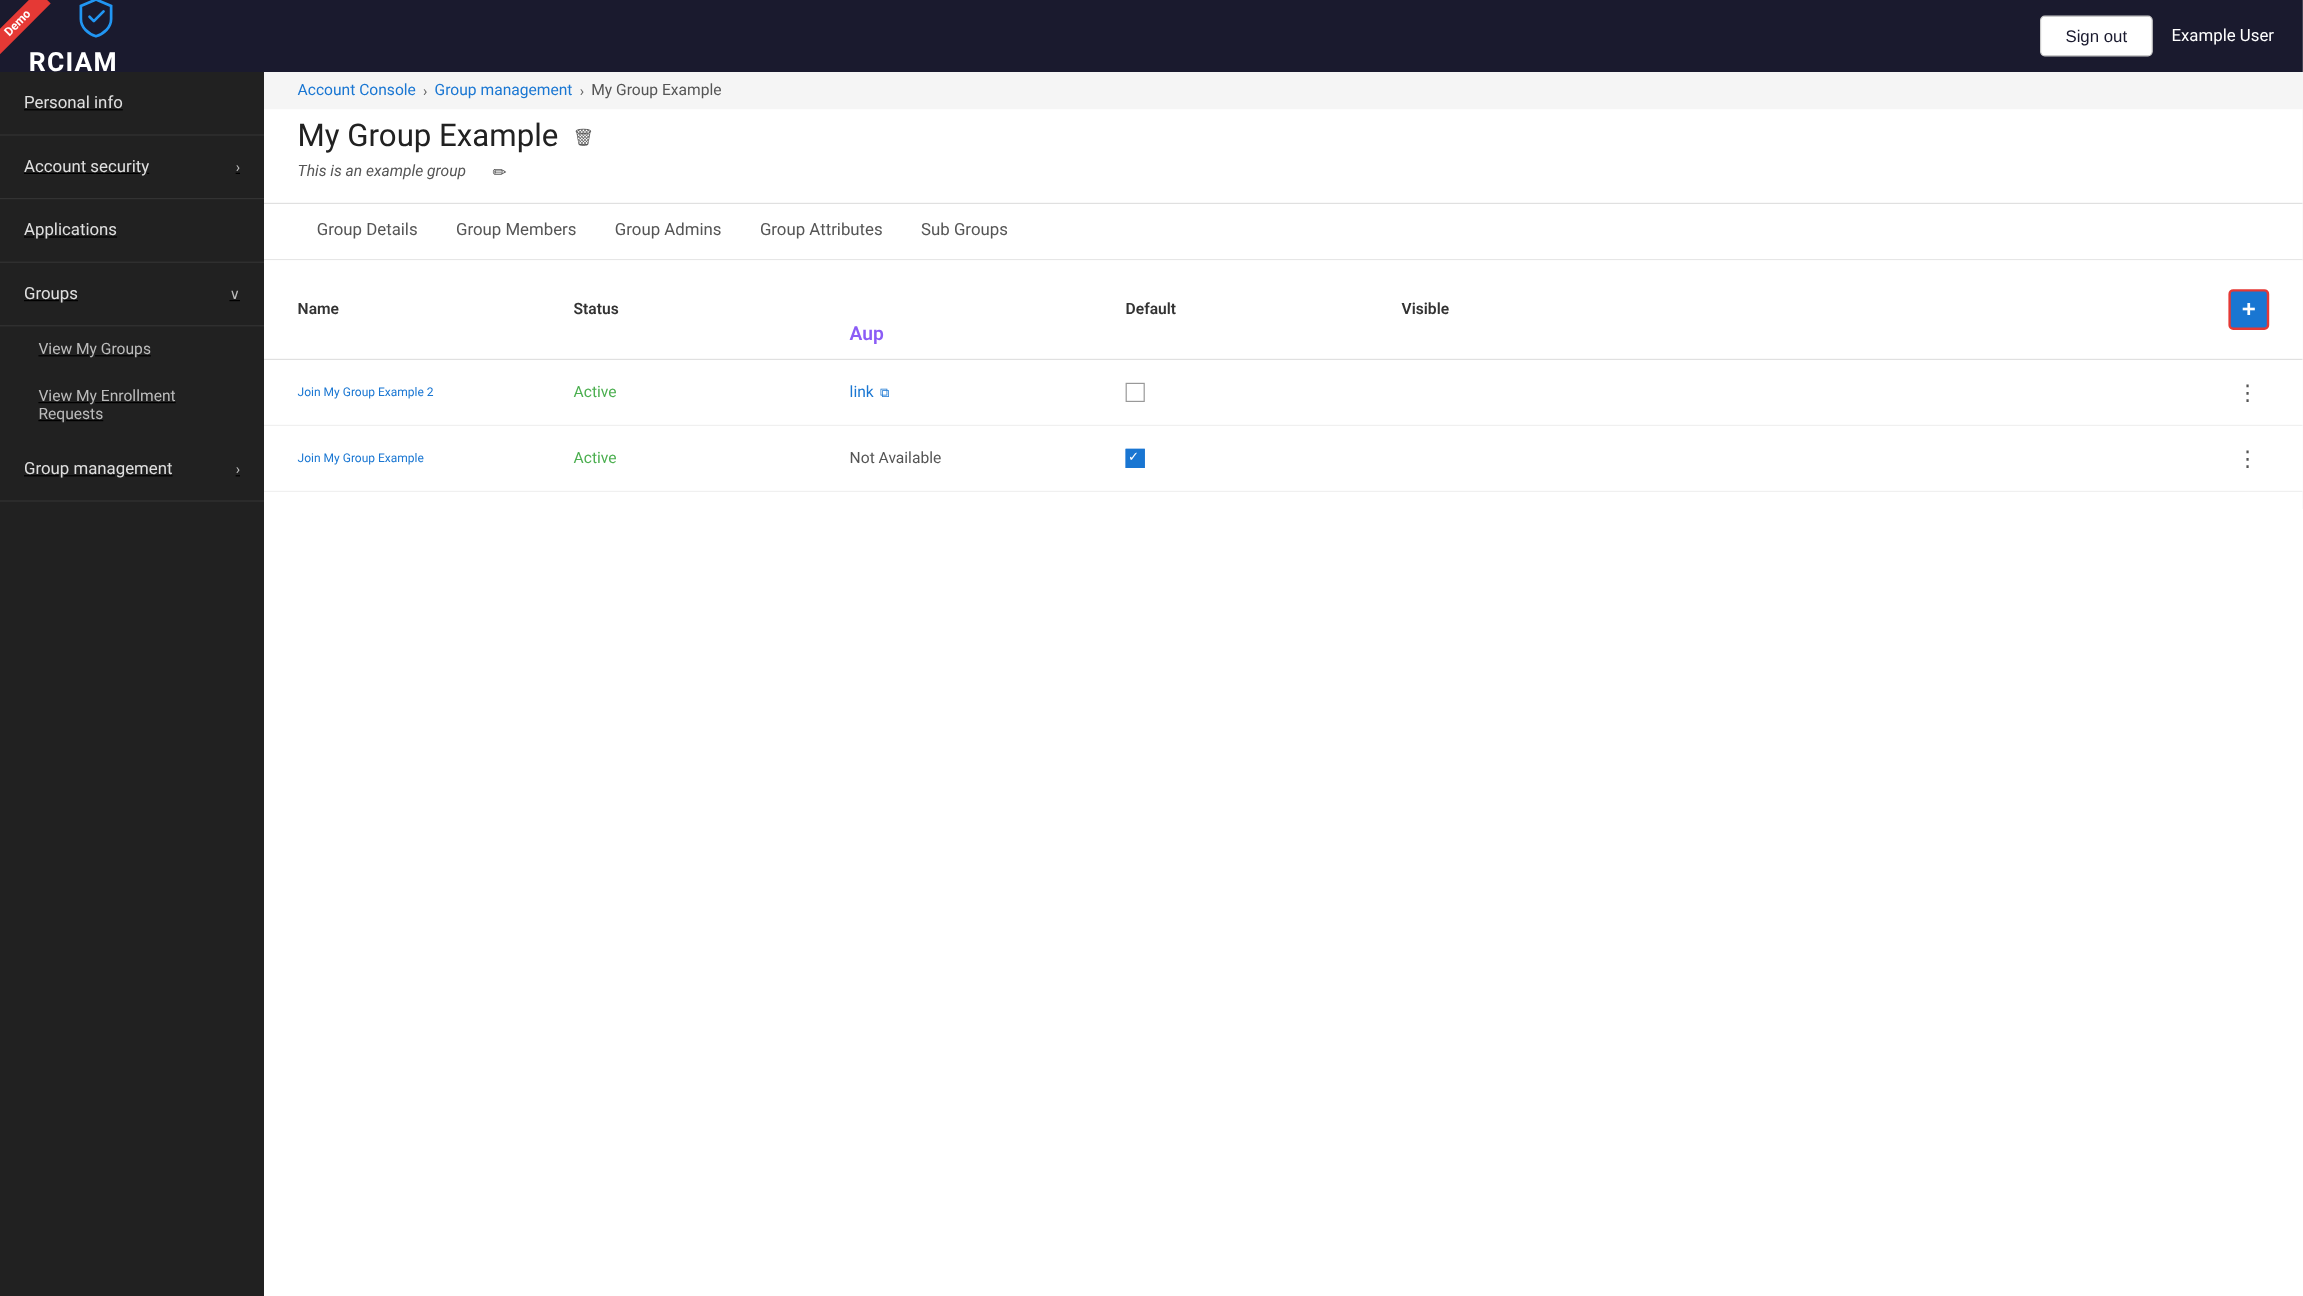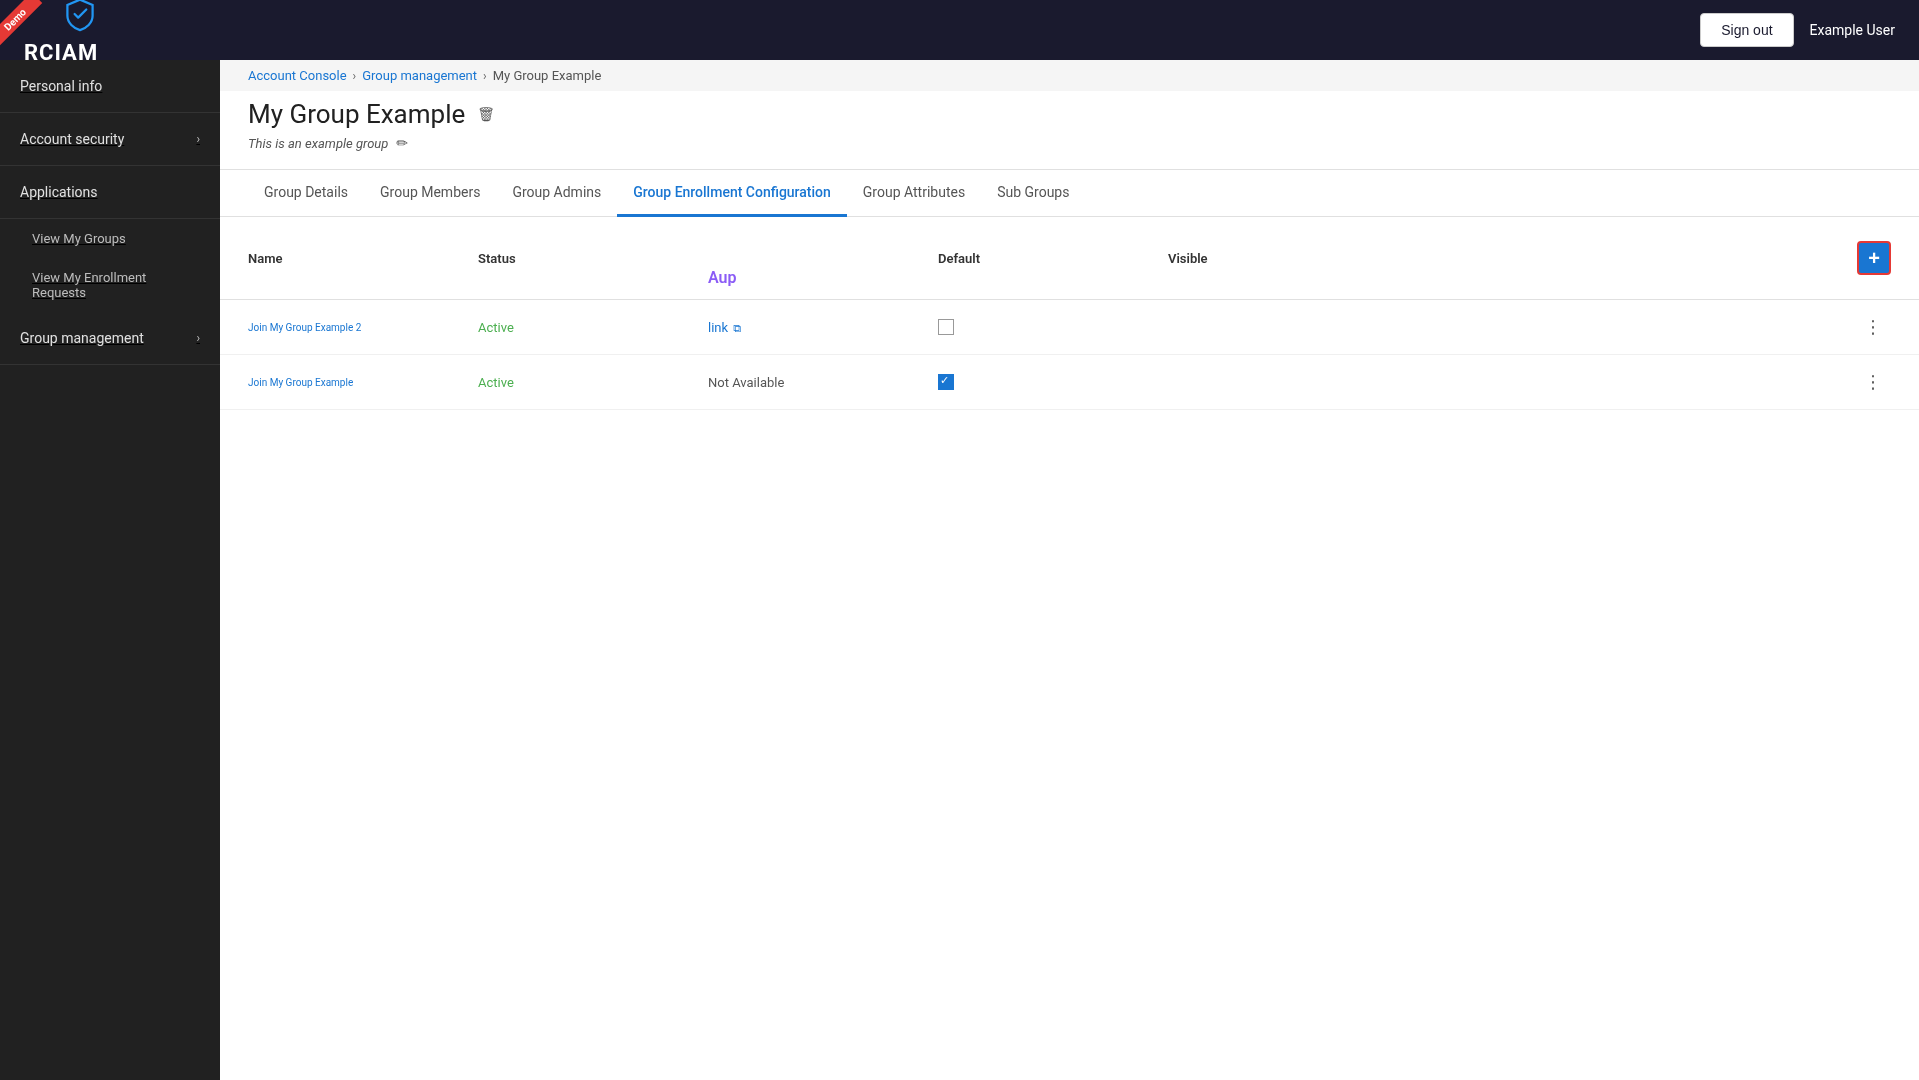--- a/index.html
+++ b/index.html
@@ -160,21 +160,21 @@
       font-size: 26px;
       font-weight: 400;
       color: #212121;
     }
     .page-subtitle {
       font-size: 13px;
       color: #555;
       font-style: italic;
       display: flex;
       align-items: center;
-      gap: 6px;
+      gap: 20px;
     }
     .icon-btn {
       background: none;
       border: none;
       cursor: pointer;
       color: #555;
       font-size: 14px;
       padding: 2px;
     }
 
@@ -319,20 +319,24 @@
     <div class="sidebar-item">
       <span>Personal info</span>
     </div>
     <div class="sidebar-item">
       <span>Account security</span>
       <span class="chevron">›</span>
     </div>
     <div class="sidebar-item">
       <span>Applications</span>
     </div>
+    <div class="sidebar-item">
+      <span>Groups</span>
+      <span class="chevron">∨</span>
+    </div>
     <div class="sidebar-sub-item">
       <span>View My Groups</span>
     </div>
     <div class="sidebar-sub-item">
       <span>View My Enrollment Requests</span>
     </div>
     <div class="sidebar-item">
       <span>Group management</span>
       <span class="chevron">›</span>
     </div>
@@ -361,23 +365,20 @@
 
     <div class="tabs">
       <div class="tab">
         <span>Group Details</span>
       </div>
       <div class="tab">
         <span>Group Members</span>
       </div>
       <div class="tab">
         <span>Group Admins</span>
-      </div>
-      <div class="tab active">
-        <span>Group Enrollment Configuration</span>
       </div>
       <div class="tab">
         <span>Group Attributes</span>
       </div>
       <div class="tab">
         <span>Sub Groups</span>
       </div>
     </div>
 
     <div class="content">

